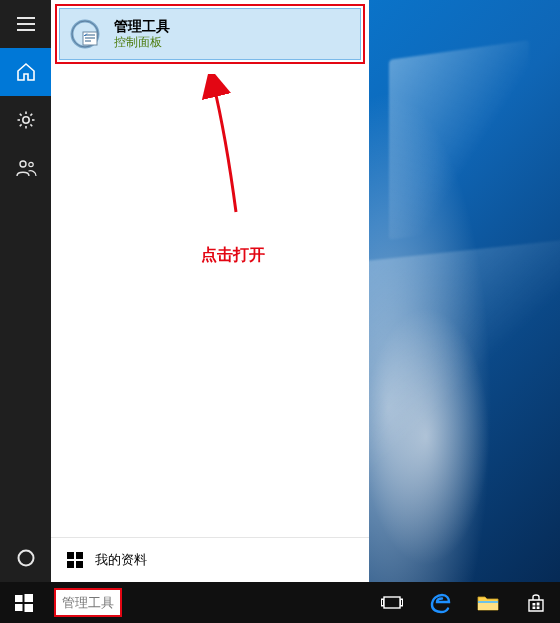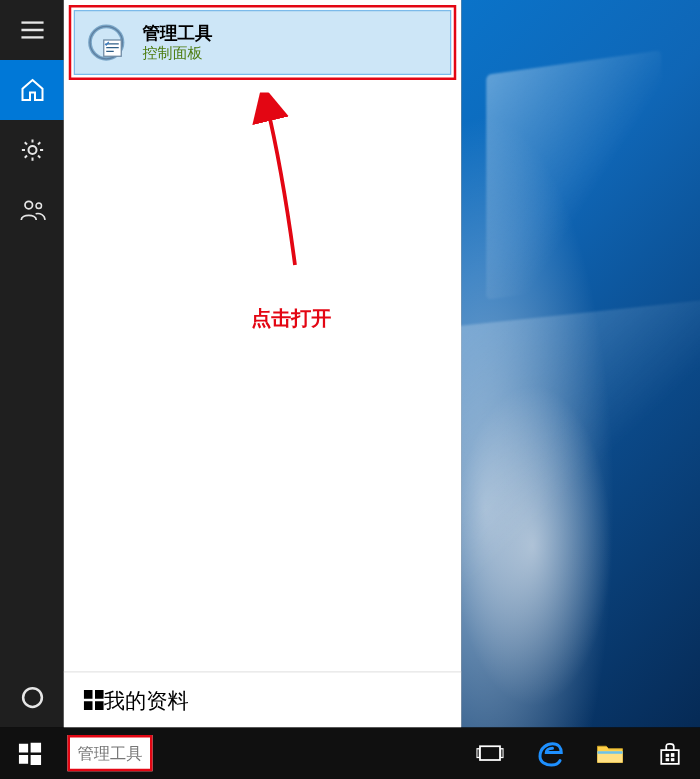--- a/index.html
+++ b/index.html
@@ -147,23 +147,24 @@
     left: 0; right: 0; bottom: 0;
     height: 44px;
     border-top: 1px solid #e5e5e5;
     display: flex;
     background: #fff;
   }
   .panel-tabs .tab {
     flex: 1;
     display: flex;
     align-items: center;
+    gap: 12px;
     padding: 0 16px;
     color: #6b6b6b;
-    font-size: 17px;
+    font-size: 13px;
     box-sizing: border-box;
   }
   .panel-tabs .tab + .tab {
     border-left: 1px solid #e5e5e5;
   }
   .panel-tabs .tab.active {
     color: #000;
   }
   .panel-tabs .tab .winlogo,
   .panel-tabs .tab .magnifier {

